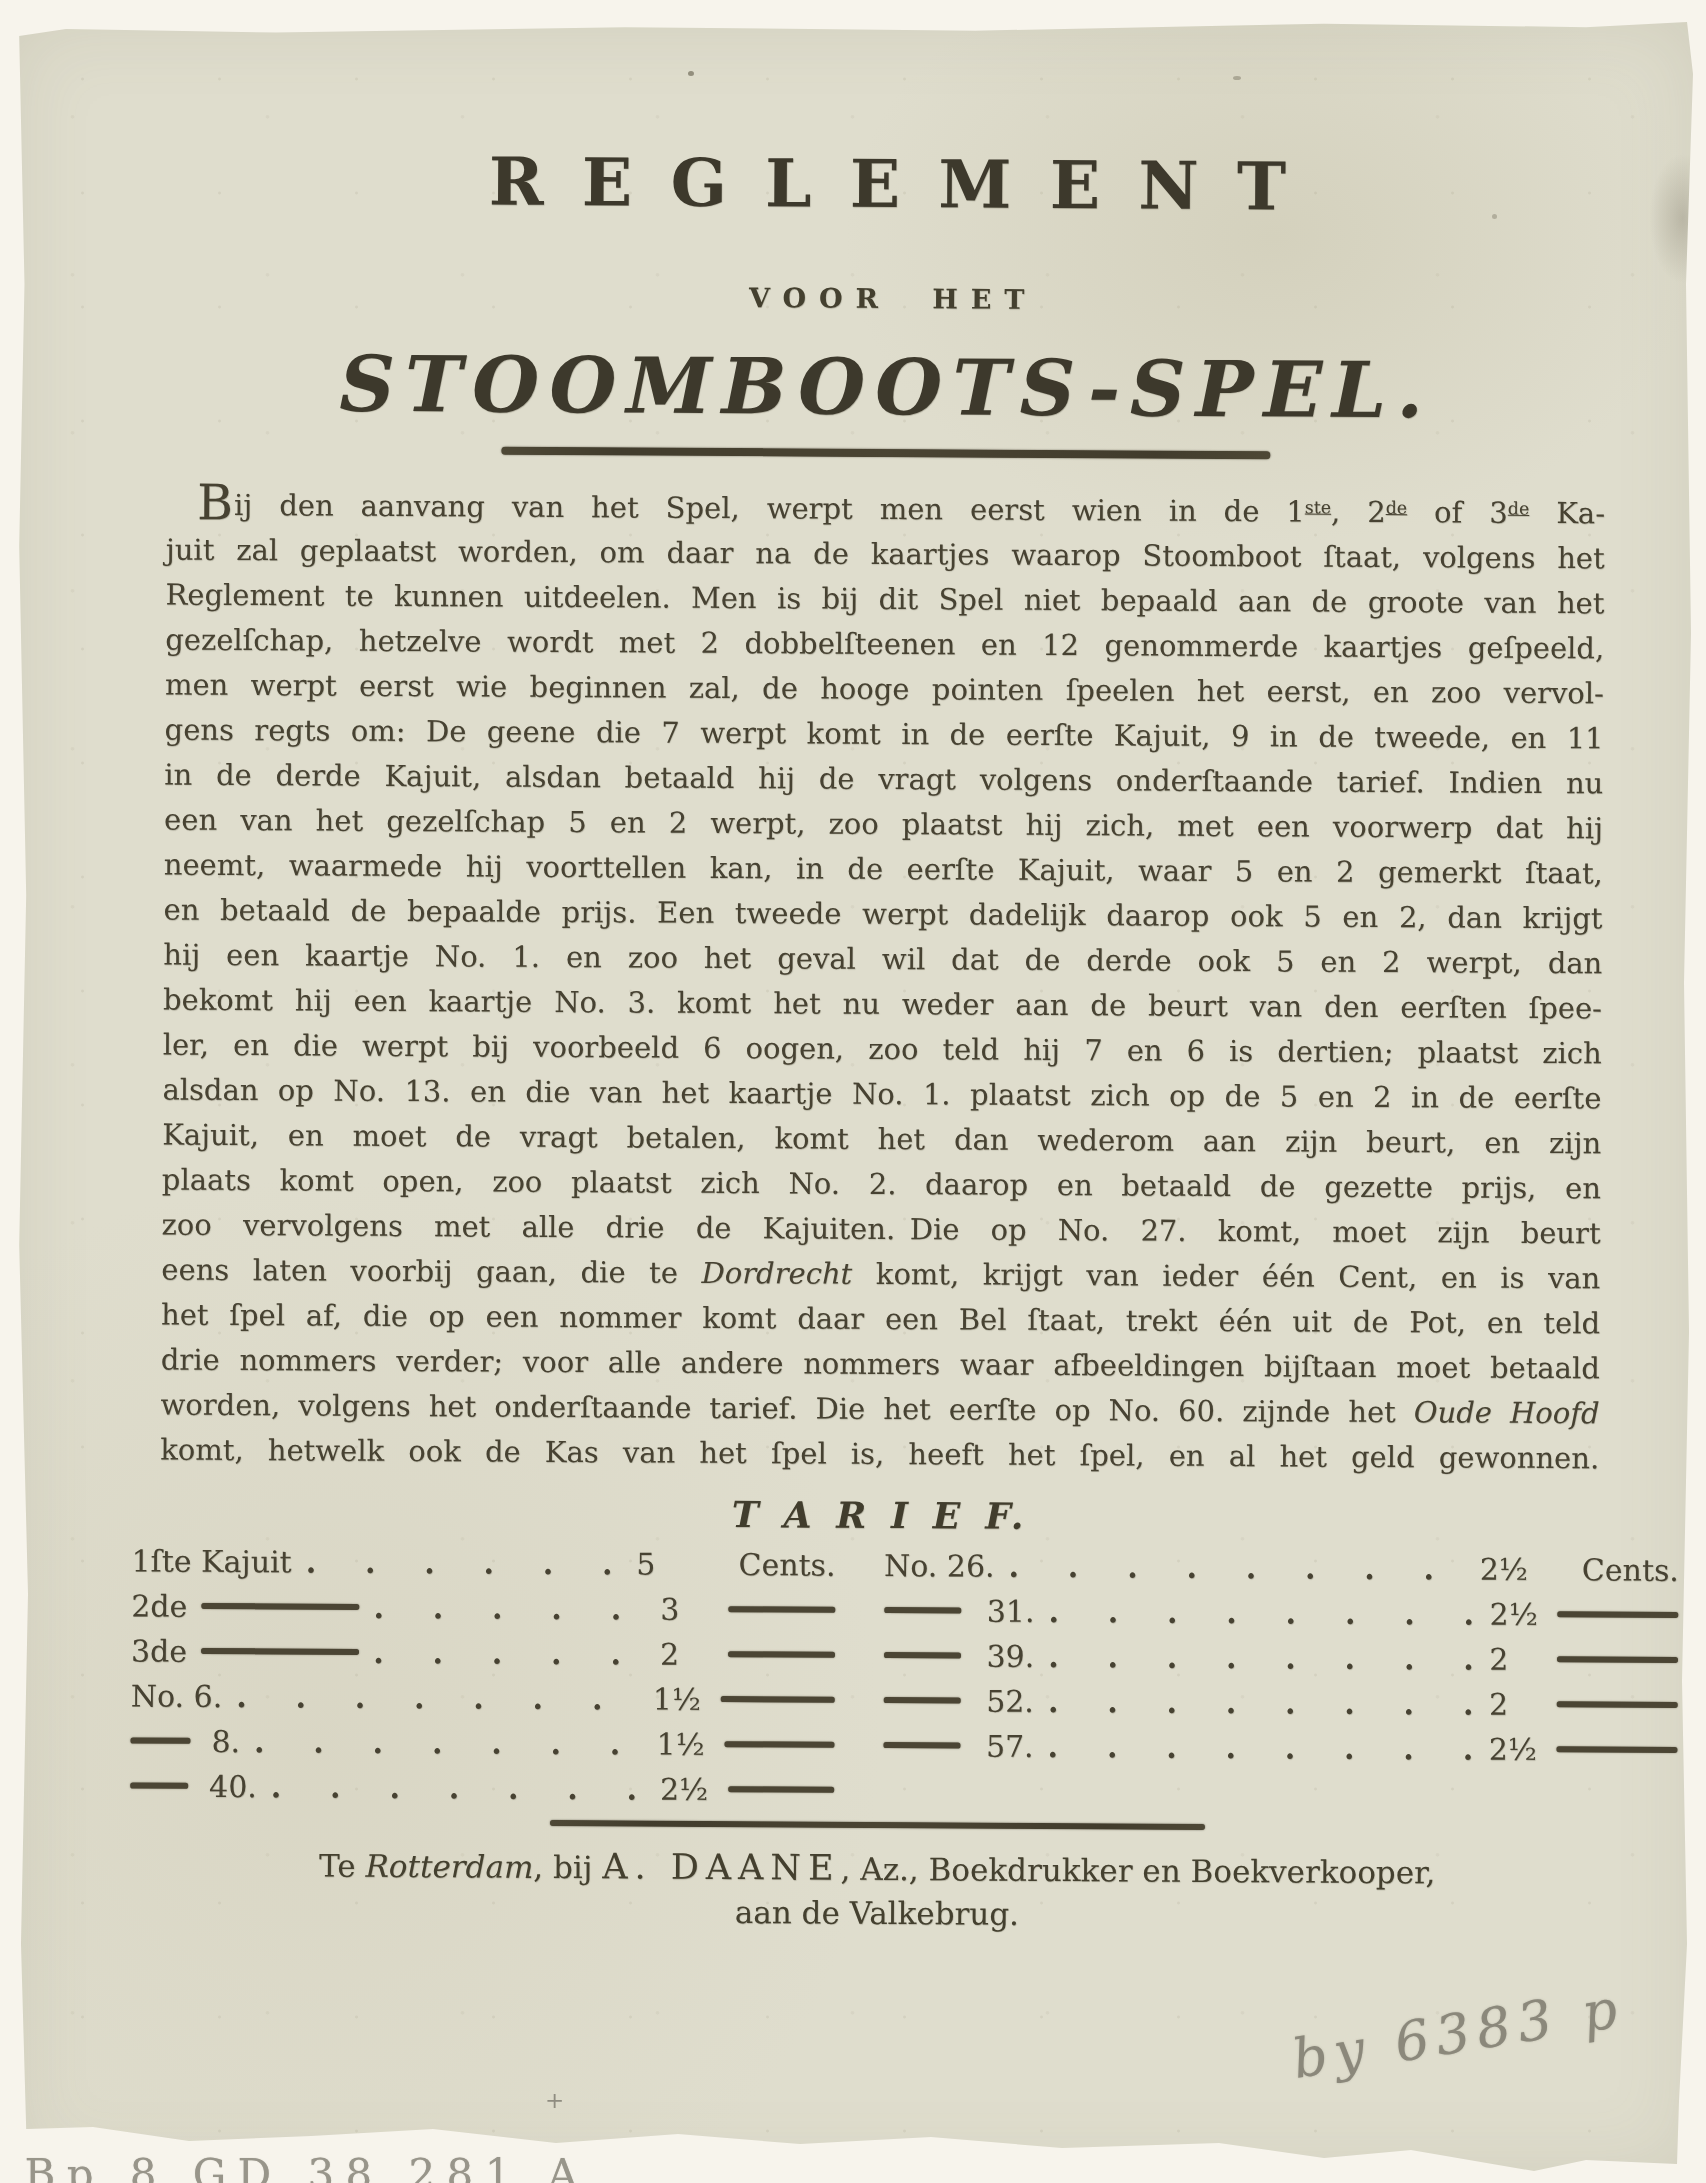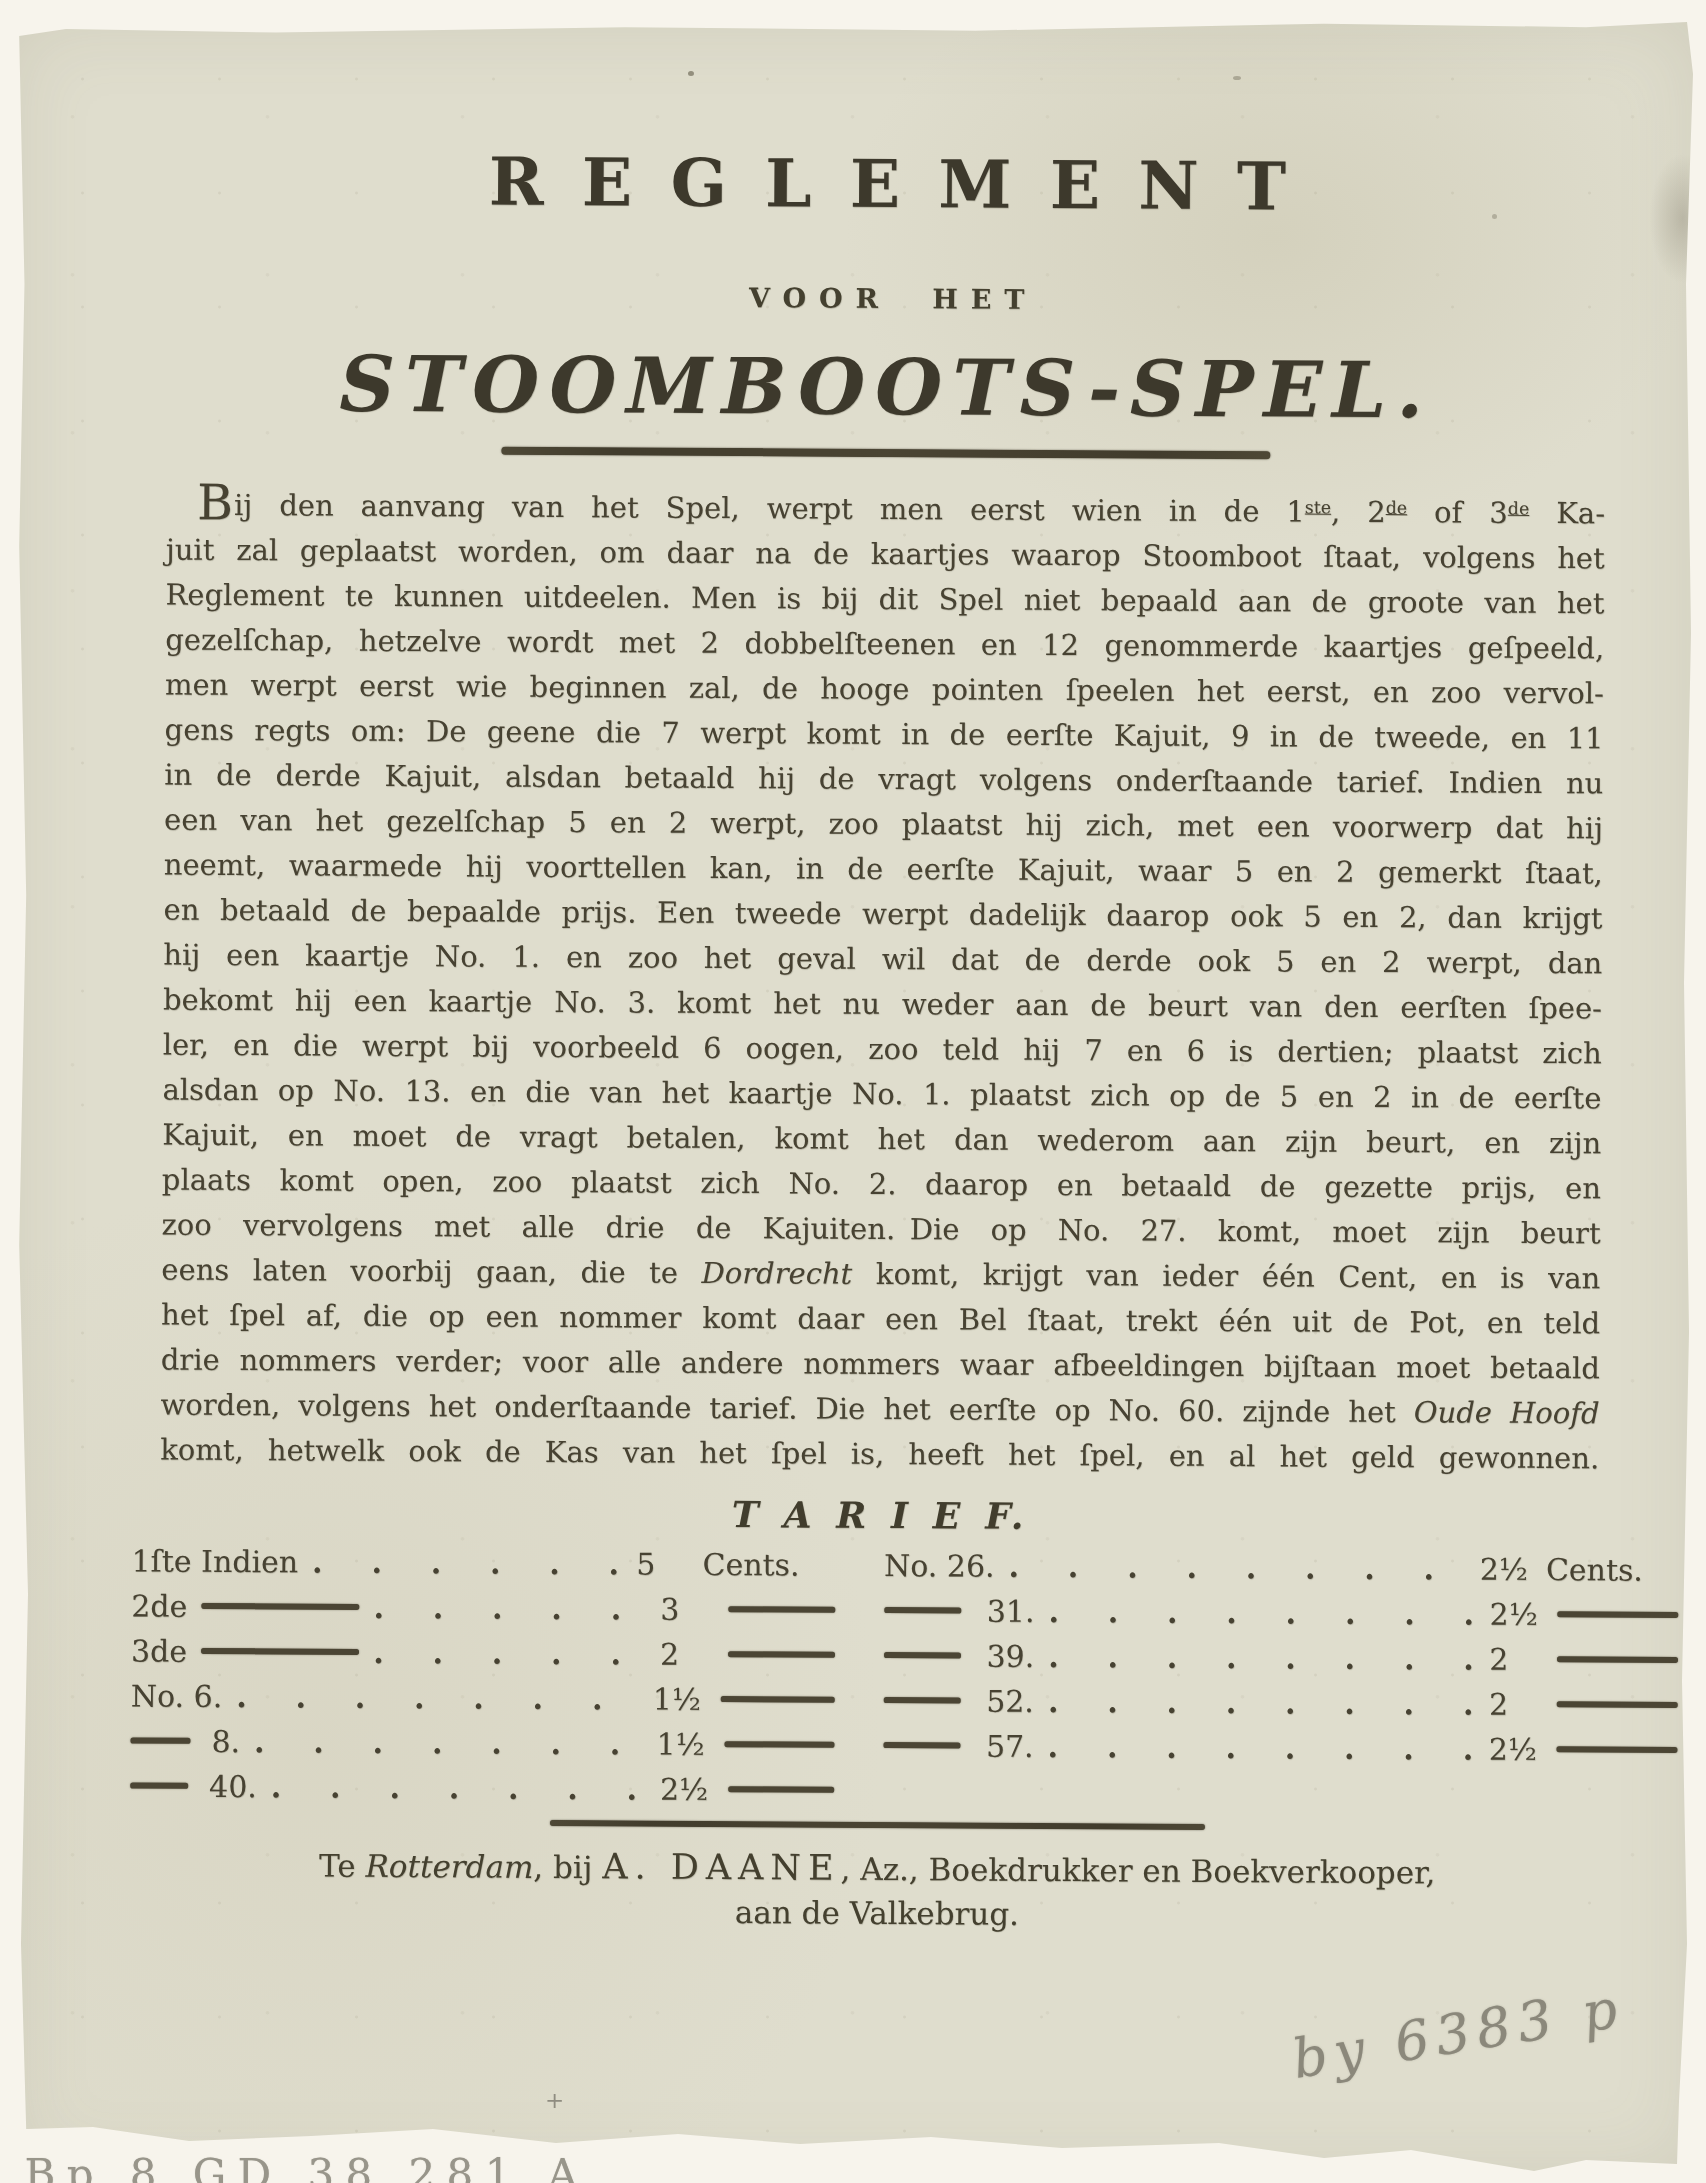--- a/index.html
+++ b/index.html
@@ -74,21 +74,21 @@
   }
   .ttable{display:flex;margin:12.2px 0 0 -21px;width:1485px;}
   .tcol{font-size:30px;}
   .tcol.left{width:735px;padding-right:31px;box-sizing:border-box;}
   .tcol.right{flex:1;padding-left:17.5px;}
   .tdivider{width:3.5px;background:#4b4636;border-radius:1.7px;box-shadow:0 0 1.7px rgba(60,54,40,.7);margin:1.7px 0 5.2px;}
   .trow{display:flex;align-items:baseline;height:45px;white-space:nowrap;}
   .tlabel{white-space:nowrap;}
   .dots{flex:1 1 auto;overflow:hidden;white-space:nowrap;padding:0 14px;word-spacing:35px;letter-spacing:1.7px;font-weight:bold;}
   .tval{min-width:54px;}
-  .tunit{min-width:133px;padding-left:12.2px;}
+  .tunit{min-width:133px;padding-left:12.2px;text-align:right;}
   .bar{display:inline-block;height:6.1px;background:#4b4534;border-radius:2.6px;
        box-shadow:0 0 1.7px rgba(70,64,48,.65);transform:translateY(-7.9px);}
   .bar.labelbar{width:179px;margin-left:14px;}
   .bar.unitbar{width:121px;margin-left:14px;}
   .bar.prefixbar{width:66px;margin-right:21px;}
   .bar.prefixbar-r{width:77px;margin-right:26px;}
   
   .imprint1{margin:21px 0 0;text-align:center;font-size:31px;line-height:38px;color:#44402f;}
   .imprint1 .city{font-style:italic;}
   .imprint1 .printer{font-size:35px;letter-spacing:.20em;}
@@ -151,21 +151,21 @@
       <div class="bl">drie nommers verder; voor alle andere nommers waar afbeeldingen bijſtaan moet betaald</div>
       <div class="bl"><span>worden, volgens het onderſtaande tarief. Die het eerſte op No. 60. zijnde het </span><span class="it">Oude Hoofd</span><span></span></div>
       <div class="bl">komt, hetwelk ook de Kas van het ſpel is, heeft het ſpel, en al het geld gewonnen.</div>
     </div>
 
     <div class="tarief-head">T A R I E F.</div>
 
     <div class="ttable">
       <div class="tcol left">
         <div class="trow">
-          <span class="tlabel">1ſte Indien</span>
+          <span class="tlabel">1ſte Kajuit</span>
           <span class="dots">. . . . . .</span>
           <span class="tval">5</span>
           <span class="tunit">Cents.</span>
         </div>
         <div class="trow">
           <span class="tlabel">2de</span>
           <span class="bar labelbar"></span>
           <span class="dots">. . . . . .</span>
           <span class="tval">3</span>
           <span class="bar unitbar"></span>

